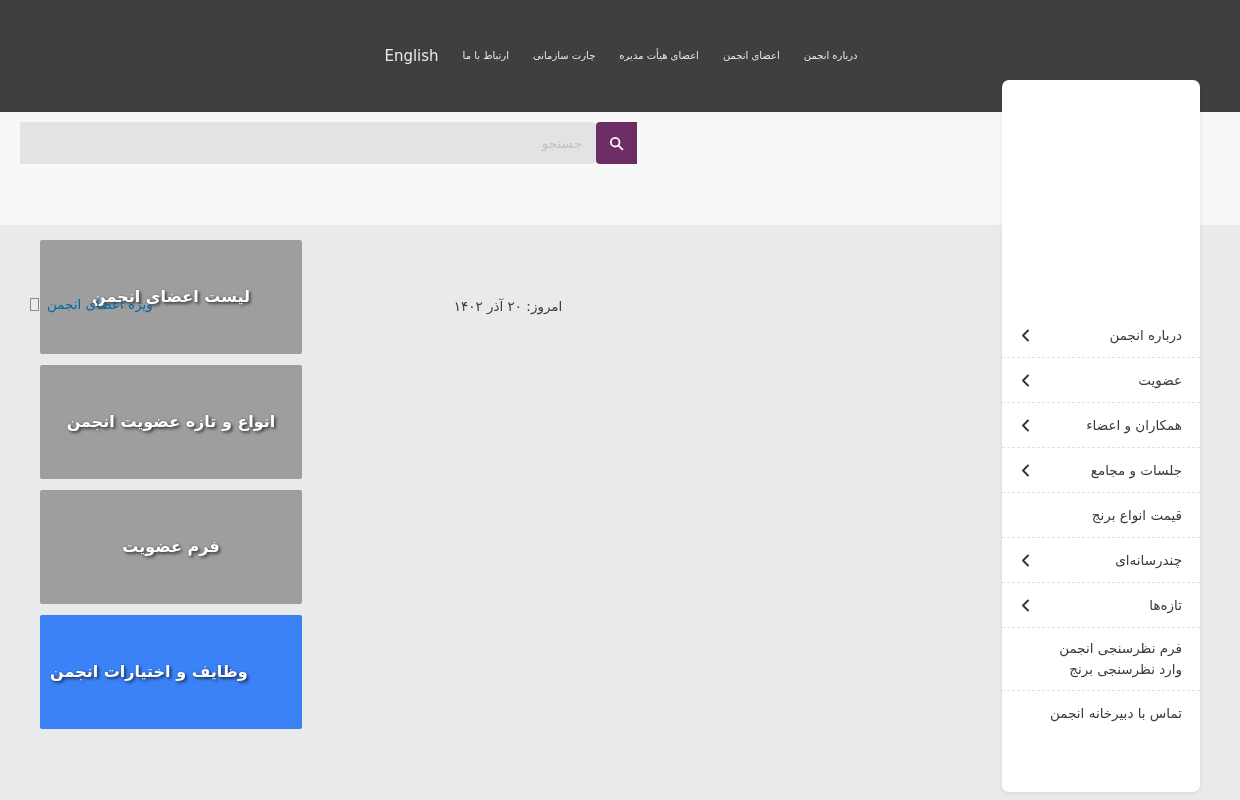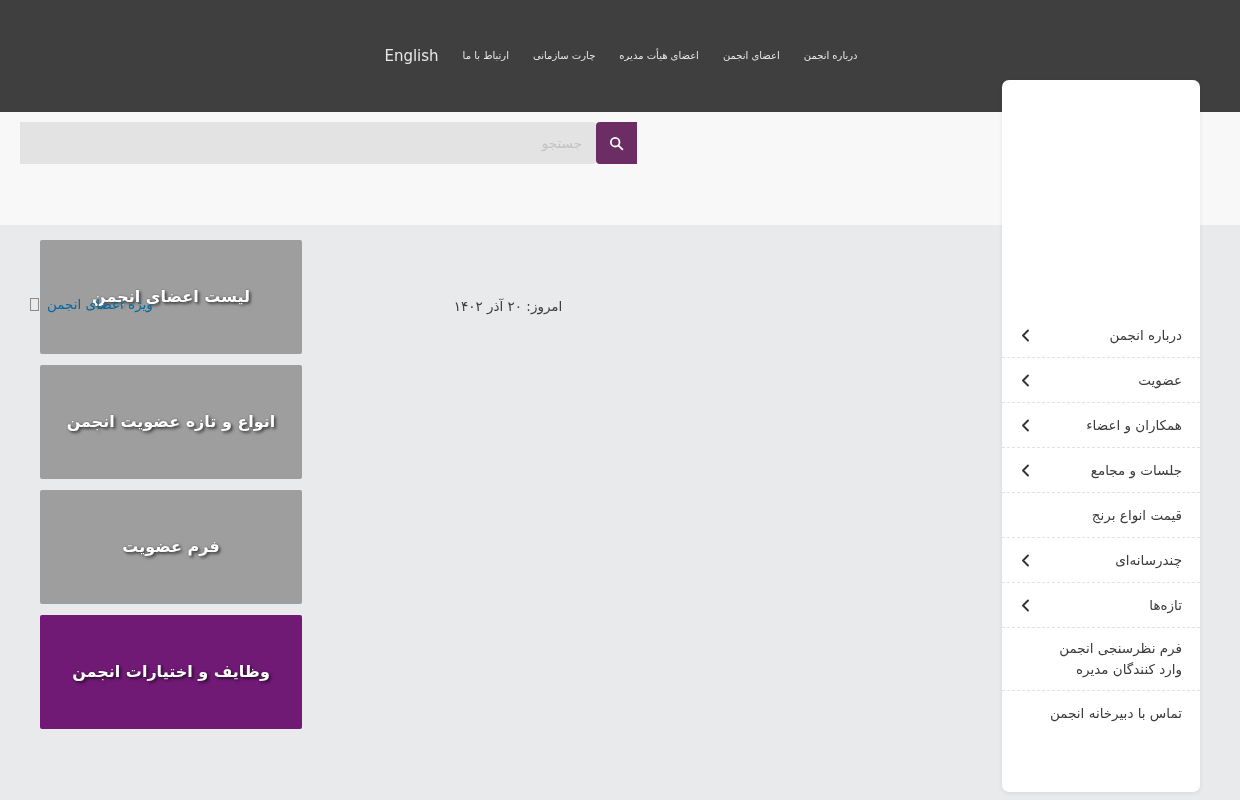--- a/index.html
+++ b/index.html
@@ -221,21 +221,21 @@
     <div class="cards" id="cards-container">
         <div class="card" style="background: rgb(158, 158, 158);">
           <span class="card-title">لیست اعضای انجمن</span>
         </div>
         <div class="card" style="background: rgb(158, 158, 158);">
           <span class="card-title">انواع و تازه عضویت انجمن</span>
         </div>
         <div class="card" style="background: rgb(158, 158, 158);">
           <span class="card-title">فرم عضویت</span>
         </div>
-        <div class="card" style="background: #701a75;">
+        <div class="card" style="background: #3b82f6; justify-content: flex-end;">
           <span class="card-title">وظایف و اختیارات انجمن</span>
         </div>
       </div>
   </div>
 
   <aside class="sidebar" id="sidebar-container">
       <div class="side-item">
         <span class="side-label">درباره انجمن</span>
         <span class="chev">
           <svg width="9" height="13" viewBox="0 0 9 13" fill="none" stroke="#333" stroke-width="1.9" stroke-linecap="round" stroke-linejoin="round">
@@ -285,21 +285,21 @@
       </div>
       <div class="side-item">
         <span class="side-label">تازه‌ها</span>
         <span class="chev">
           <svg width="9" height="13" viewBox="0 0 9 13" fill="none" stroke="#333" stroke-width="1.9" stroke-linecap="round" stroke-linejoin="round">
             <polyline points="7,1.5 2,6.5 7,11.5"></polyline>
           </svg>
         </span>
       </div>
       <div class="side-item">
-        <span class="side-label">فرم نظرسنجی انجمن وارد کنندگان مدیره</span>
+        <span class="side-label">فرم نظرسنجی انجمن وارد نظرسنجی برنج</span>
         <span class="chev hidden">
           <svg width="9" height="13" viewBox="0 0 9 13" fill="none" stroke="#333" stroke-width="1.9" stroke-linecap="round" stroke-linejoin="round">
             <polyline points="7,1.5 2,6.5 7,11.5"></polyline>
           </svg>
         </span>
       </div>
       <div class="side-item">
         <span class="side-label">تماس با دبیرخانه انجمن</span>
         <span class="chev hidden">
           <svg width="9" height="13" viewBox="0 0 9 13" fill="none" stroke="#333" stroke-width="1.9" stroke-linecap="round" stroke-linejoin="round">

